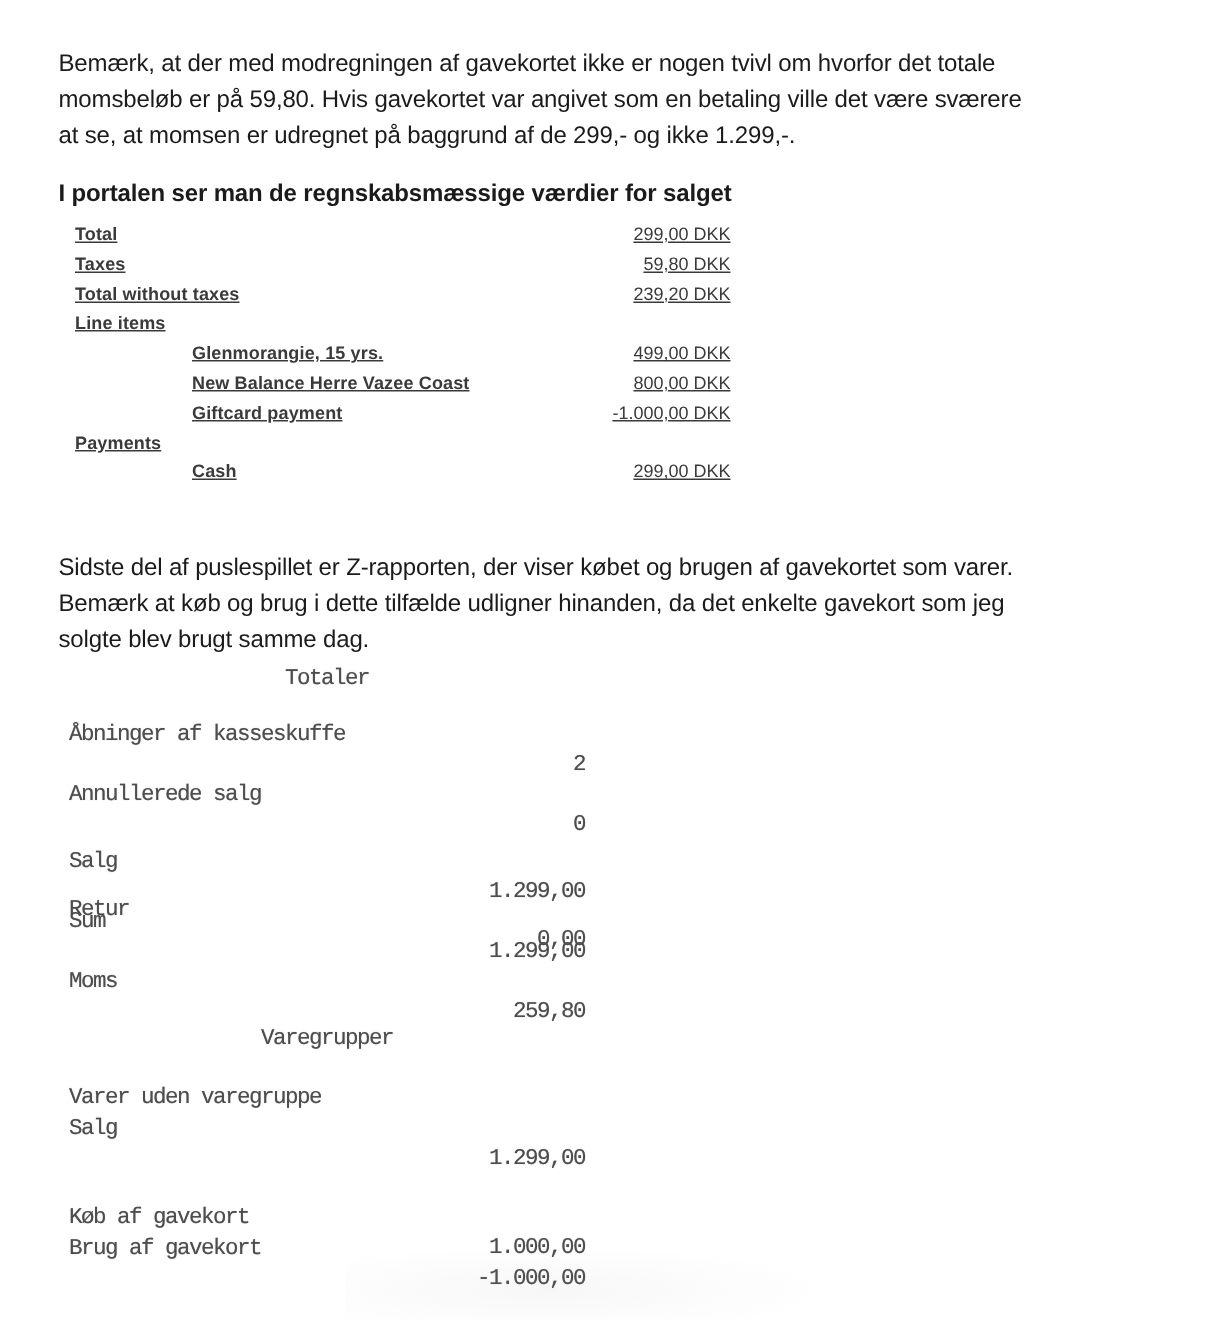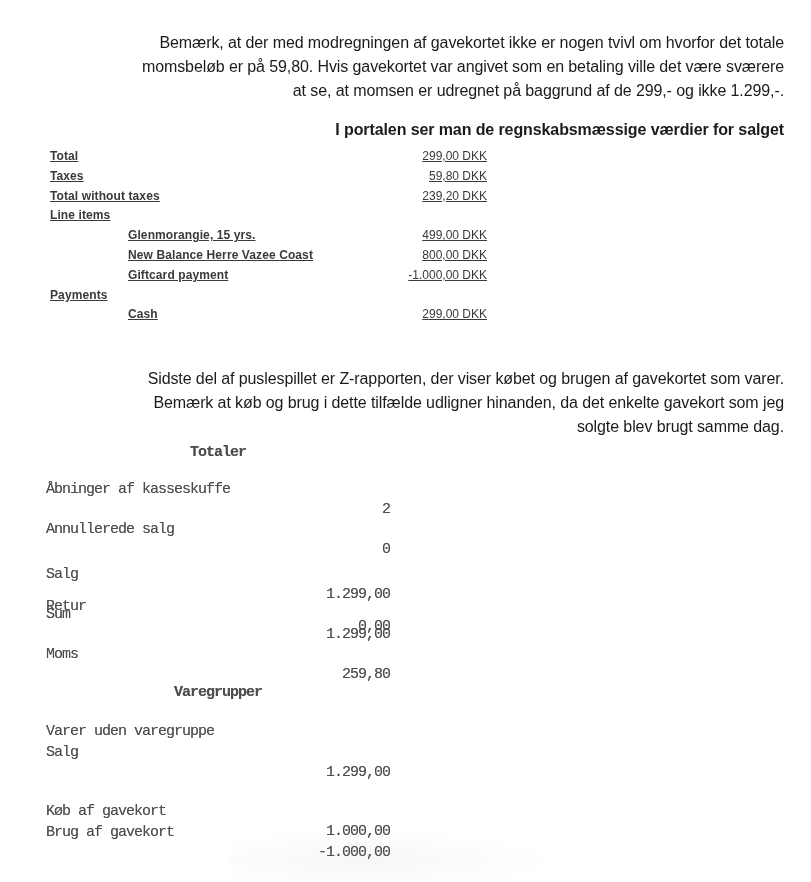--- a/index.html
+++ b/index.html
@@ -13,21 +13,20 @@
 
   
   .para {
     position: absolute;
     left: 39px;
     width: 745px;
     font-size: 16px;
     line-height: 24px;
     color: #1b1b1b;
     letter-spacing: -0.1px;
-    text-align: right;
   }
   .para-intro   { top: 31px; }
   .para-portal  { top: 118px; font-weight: bold; }
   .para-zreport { top: 367px; }
 
   
   .portal-table {
     position: absolute;
     left: 50px; top: 147px;
     width: 437px;
@@ -53,21 +52,20 @@
     font-family: "Liberation Mono", "DejaVu Sans Mono", monospace;
     font-size: 15px;
     letter-spacing: -1px;
     color: #4d4d4d;
     text-shadow: 0 0 0.6px rgba(70,70,70,0.55);
   }
   .rheading {
     position: absolute; left: 0; right: 0;
     text-align: center;
     line-height: 20px;
-    font-weight: bold;
   }
   .rrow {
     position: absolute; left: 0; right: 0;
     display: flex;
     justify-content: space-between;
     line-height: 20px;
     white-space: nowrap;
     flex-direction: column;
   }
   .rrow .rvalue { text-align: right; }

